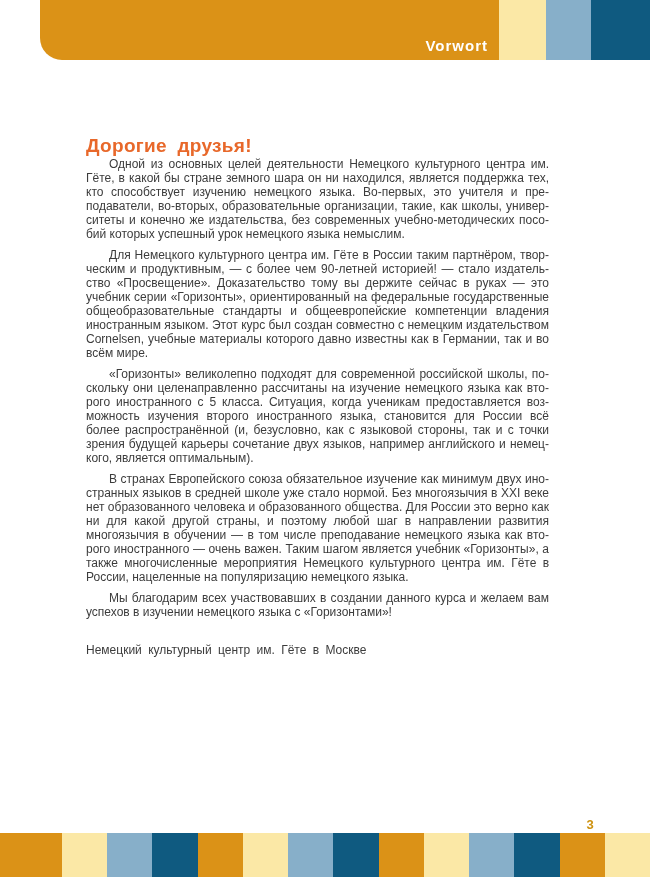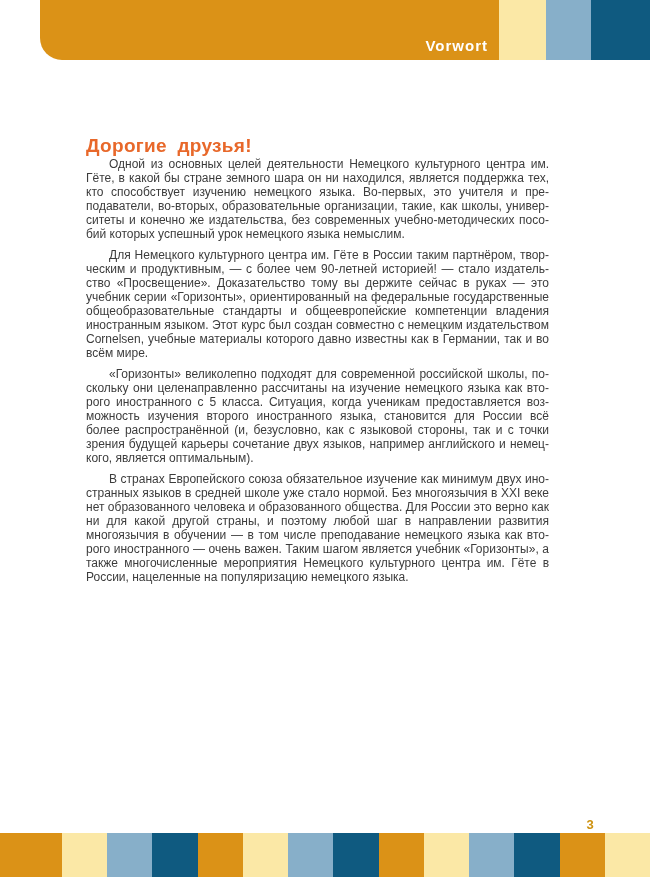--- a/index.html
+++ b/index.html
@@ -97,20 +97,22 @@
   <div class="corner-block yellow"></div>
   <div class="corner-block lblue"></div>
   <div class="corner-block dblue"></div>
 
   <div class="content">
     <h1 class="title">Дорогие друзья!</h1>
     <p class="body">Одной из основных целей деятельности Немецкого культурного центра им. Гёте, в какой бы стране земного шара он ни находился, является поддержка тех, кто способствует изучению немецкого языка. Во-первых, это учителя и пре­подаватели, во-вторых, образовательные организации, такие, как школы, универ­ситеты и конечно же издательства, без современных учебно-методических посо­бий которых успешный урок немецкого языка немыслим.</p>
     <p class="body">Для Немецкого культурного центра им. Гёте в России таким партнёром, твор­ческим и продуктивным, — с более чем 90-летней историей! — стало издатель­ство «Просвещение». Доказательство тому вы держите сейчас в руках — это учебник серии «Горизонты», ориентированный на федеральные государственные общеобразовательные стандарты и общеевропейские компетенции владения ино­странным языком. Этот курс был создан совместно с немецким издательством Cornelsen, учебные материалы которого давно известны как в Германии, так и во всём мире.</p>
     <p class="body">«Горизонты» великолепно подходят для современной российской школы, по­скольку они целенаправленно рассчитаны на изучение немецкого языка как вто­рого иностранного с 5 класса. Ситуация, когда ученикам предоставляется воз­можность изучения второго иностранного языка, становится для России всё более распространённой (и, безусловно, как с языковой стороны, так и с точки зрения будущей карьеры сочетание двух языков, например английского и немец­кого, является оптимальным).</p>
     <p class="body">В странах Европейского союза обязательное изучение как минимум двух ино­странных языков в средней школе уже стало нормой. Без многоязычия в XXI веке нет образованного человека и образованного общества. Для России это верно как ни для какой другой страны, и поэтому любой шаг в направлении развития многоязычия в обучении — в том числе преподавание немецкого языка как вто­рого иностранного — очень важен. Таким шагом является учебник «Горизонты», а также многочисленные мероприятия Немецкого культурного центра им. Гёте в России, нацеленные на популяризацию немецкого языка.</p>
+    <p class="body">Мы благодарим всех участвовавших в создании данного курса и желаем вам успехов в изучении немецкого языка с «Горизонтами»!</p>
+    <p class="signature">Немецкий культурный центр им. Гёте в Москве</p>
   </div>
 
   <div class="page-number">3</div>
 
   <div class="footer-strip">
       <div style="background: rgb(219, 146, 23); flex: 0 0 62px;"></div>
       <div style="background: rgb(251, 232, 166);"></div>
       <div style="background: rgb(135, 175, 201);"></div>
       <div style="background: rgb(15, 90, 128);"></div>
       <div style="background: rgb(219, 146, 23);"></div>

